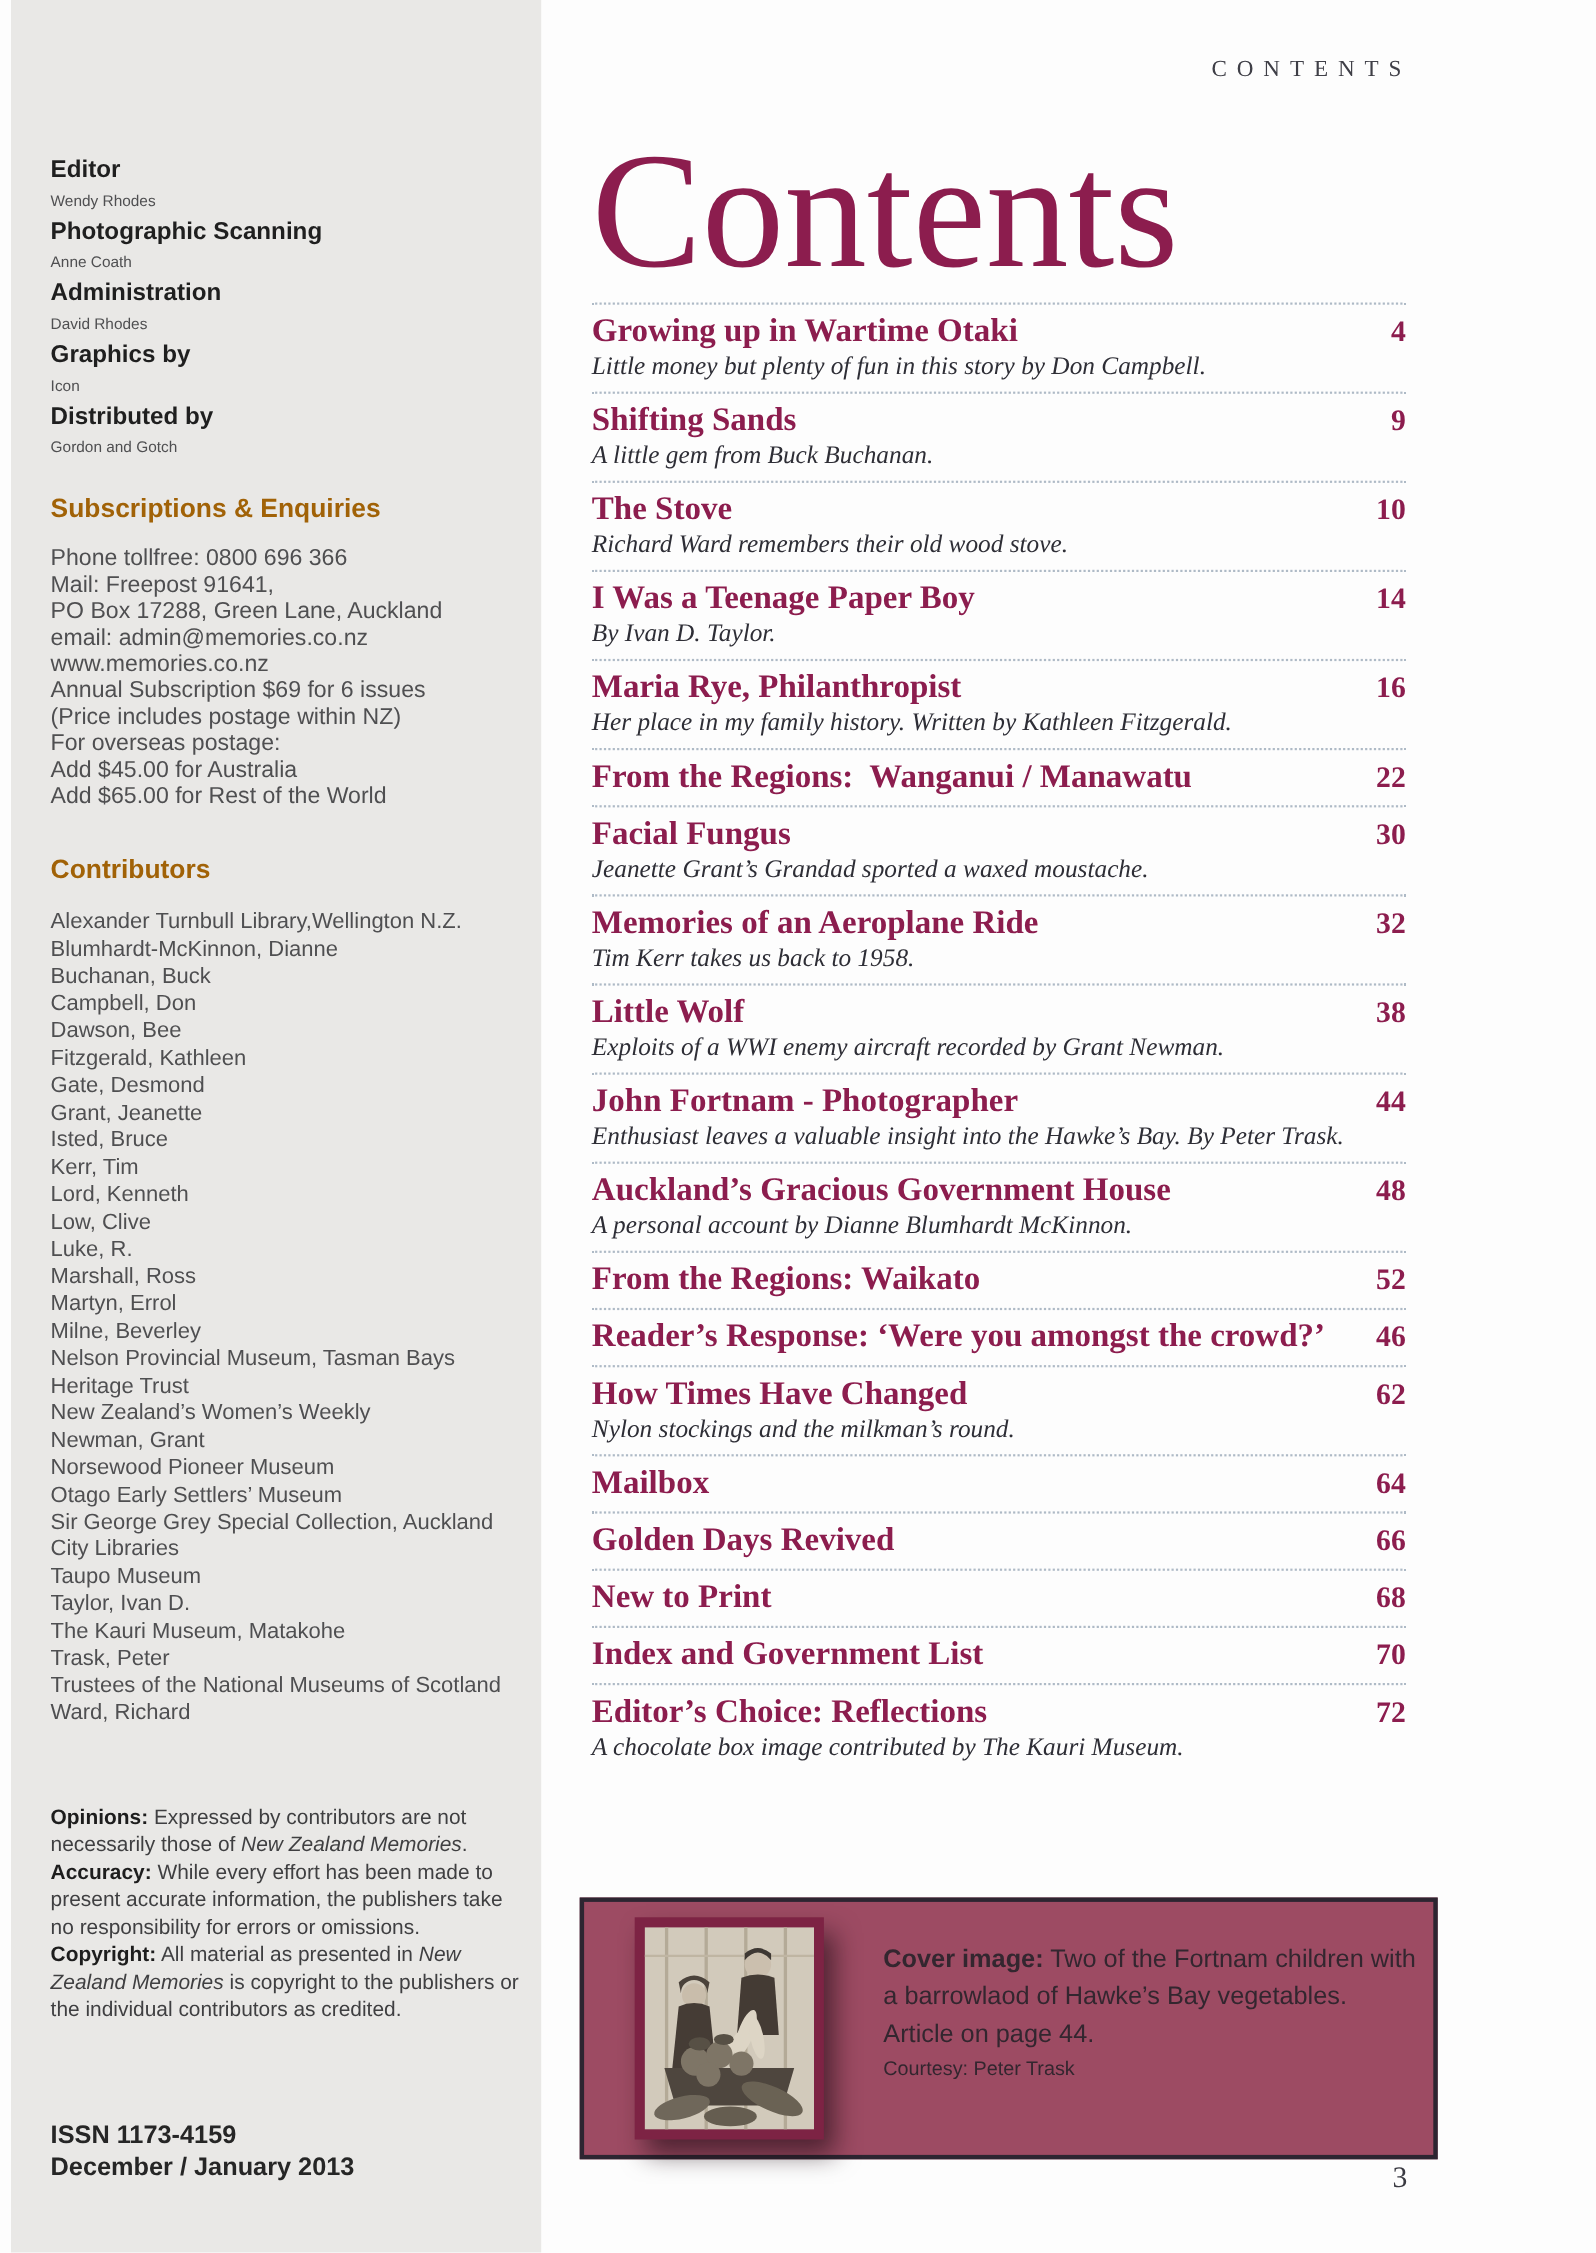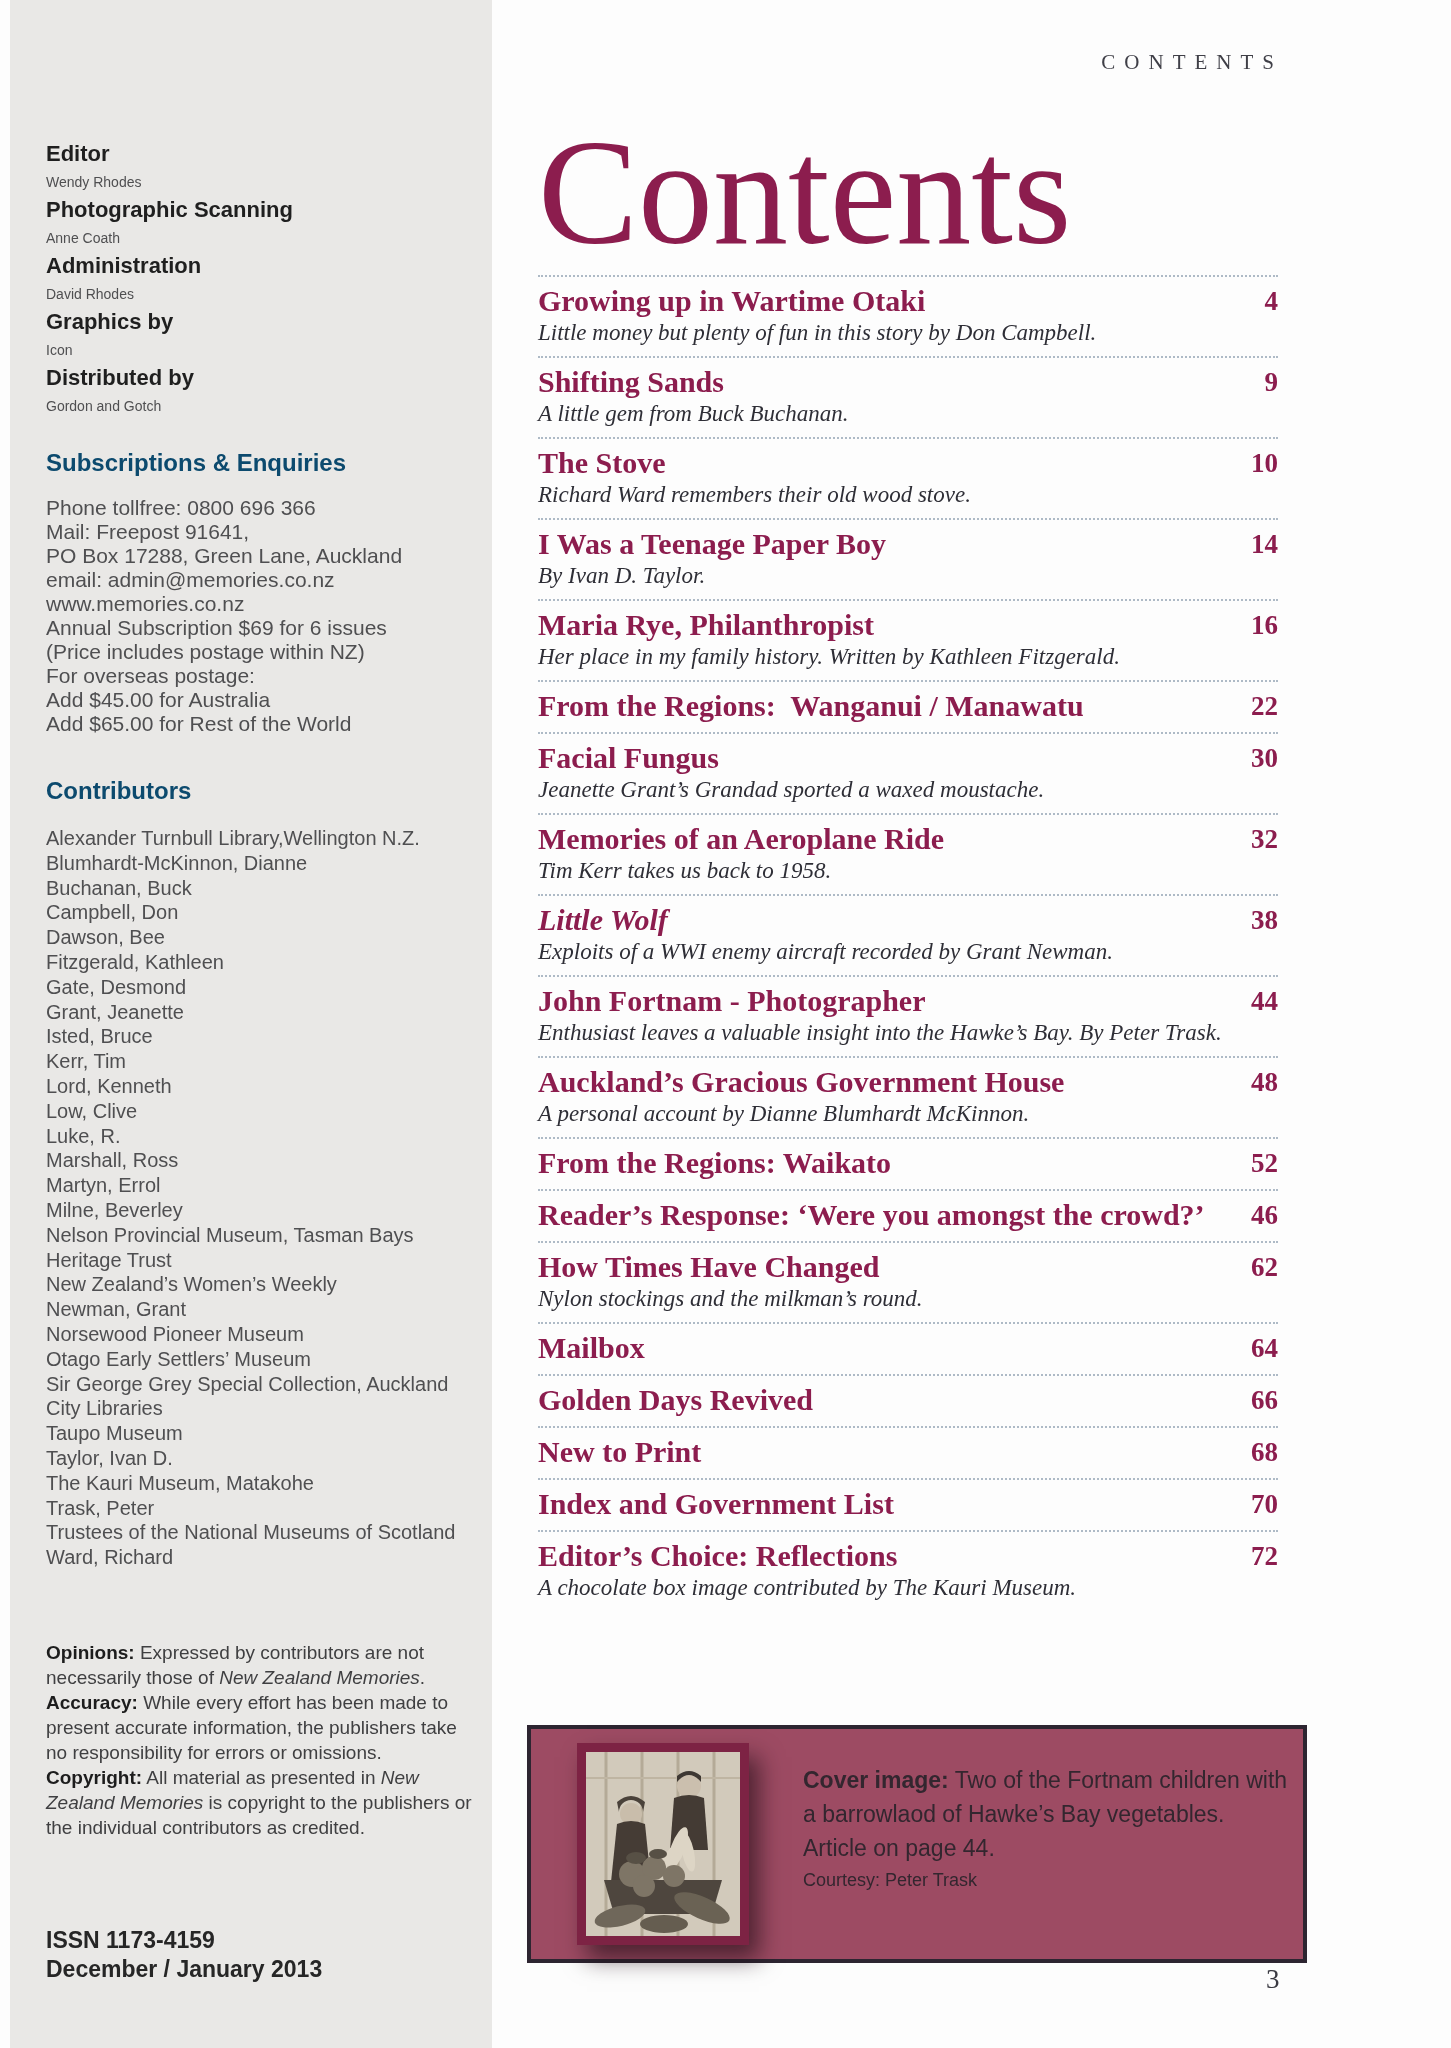--- a/index.html
+++ b/index.html
@@ -3,21 +3,21 @@
 <meta charset="utf-8">
 <style>
   html,body{margin:0;padding:0;background:#ffffff;}
   .page{position:relative;width:1451px;height:2048px;background:#fdfdfd;overflow:hidden;font-family:"Liberation Sans",sans-serif;}
 
   
   .sidebar{position:absolute;left:10px;top:0;width:482px;height:2048px;background:#e9e8e6;
            padding:140px 22px 0 36px;box-sizing:border-box;color:#4d4d4f;}
   .staff-role{font-size:22px;font-weight:bold;color:#1f1f1f;line-height:28px;}
   .staff-name{font-size:14px;line-height:28px;color:#4f4f51;}
-  .side-h{font-size:24px;font-weight:bold;color:#0c4a6e;margin:0;line-height:30px;}
+  .side-h{font-size:24px;font-weight:bold;color:#a16207;margin:0;line-height:30px;}
   .side-h.subs{margin-top:28px;}
   .side-h.contrib-h{margin-top:40px;}
   .sub-lines{margin-top:18px;}
   .sub-line{font-size:21px;line-height:24px;color:#4f4f51;}
   .contrib{margin-top:20px;width:424px;}
   .contrib-name{font-size:20px;line-height:24.8px;color:#4f4f51;}
   .notices{margin-top:70px;width:428px;font-size:19px;line-height:25px;color:#3f3f41;}
   .n-label{font-weight:bold;color:#1d1d1d;}
   .notices i{font-style:italic;}
   .issn-block{margin-top:86px;font-weight:bold;color:#262626;font-size:23px;line-height:29px;}
@@ -25,21 +25,21 @@
   
   .kicker{position:absolute;top:50px;right:168px;font-family:"Liberation Serif",serif;
           font-size:21px;letter-spacing:9px;color:#3f3f47;}
   .big-title{position:absolute;left:538px;top:112px;margin:0;font-family:"Liberation Serif",serif;
              font-weight:normal;font-size:150px;line-height:160px;color:#8c1d4e;}
   .toc{position:absolute;left:538px;top:275px;width:740px;}
   .toc-item{display:flex;align-items:flex-start;border-top:2px dotted #aebac6;padding:8px 0 10px;}
   .toc-left{flex:1;min-width:0;}
   .toc-title{font-family:"Liberation Serif",serif;font-weight:bold;font-size:30px;line-height:32px;
              color:#8c1d4e;white-space:pre-wrap;}
-  .toc-title.it{font-style:italic;}
+  .toc-title.it{}
   .toc-desc{font-family:"Liberation Serif",serif;font-style:italic;font-size:23px;line-height:26px;
             color:#2e2e36;margin-top:3px;}
   .toc-page{font-family:"Liberation Serif",serif;font-weight:bold;font-size:27px;line-height:32px;
             color:#8c1d4e;margin-left:12px;white-space:nowrap;}
 
   
   .cover-box{position:absolute;left:527px;top:1725px;width:780px;height:238px;background:#9d4b63;
              border:4px solid #2d2531;box-sizing:border-box;}
   .photo-wrap{position:absolute;left:46px;top:14px;width:172px;height:202px;background:#7d2344;
               padding:9px;box-sizing:border-box;box-shadow:10px 14px 22px rgba(25,8,16,0.6);}

